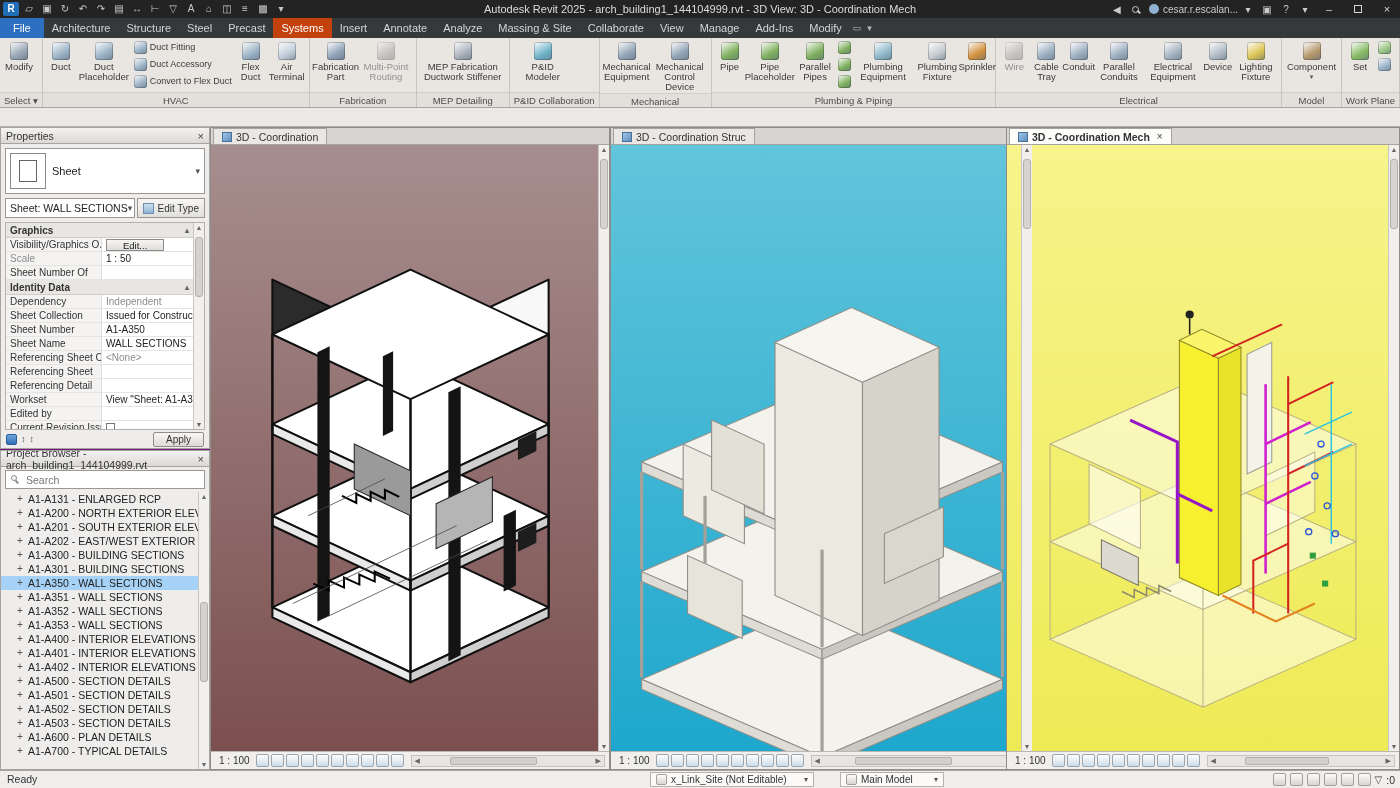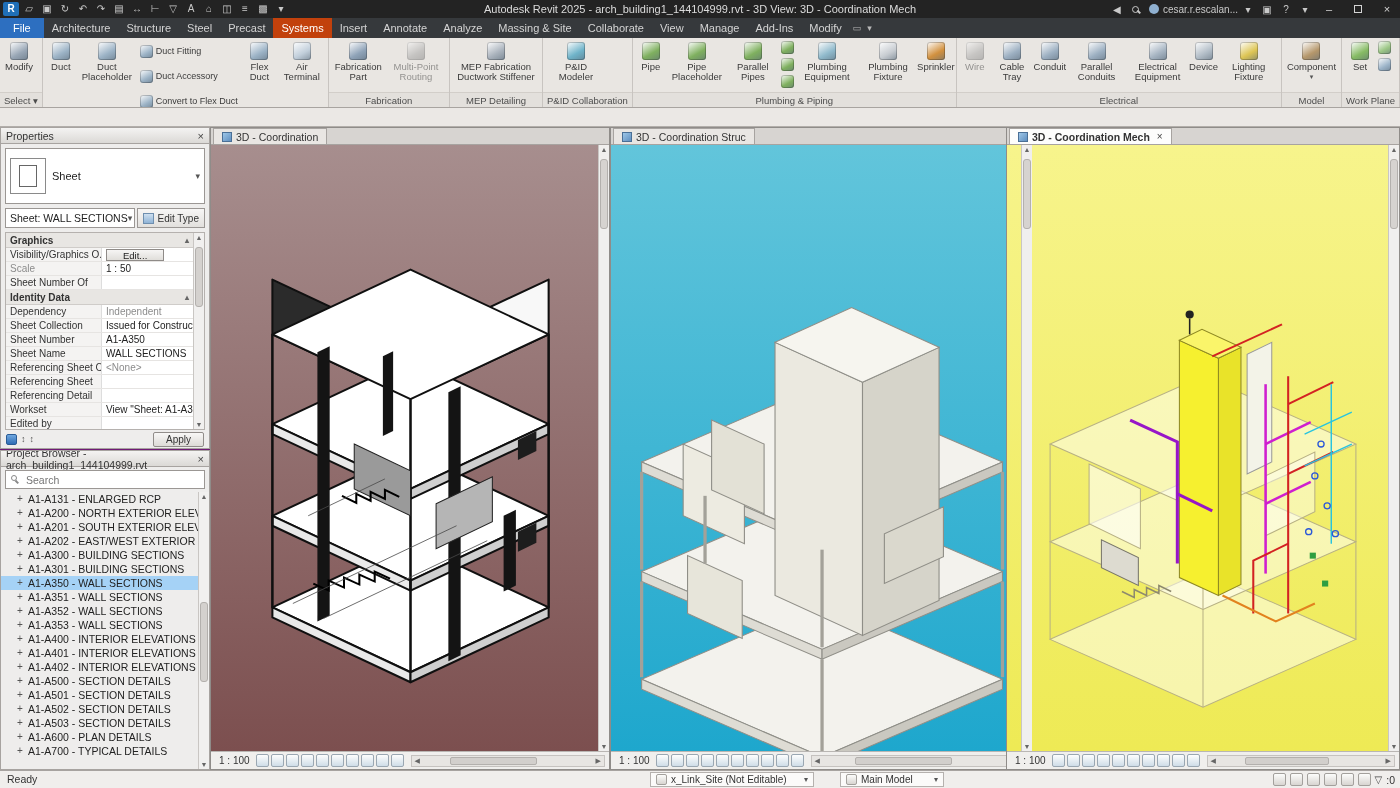--- a/index.html
+++ b/index.html
@@ -38,37 +38,37 @@
   .rname { height:15px; line-height:15px; text-align:center; font-size:9.5px; color:#4c4c4c;
            border-top:1px solid #d2cec9; background:#e3e0dc; padding:0 4px; white-space:nowrap; }
   .rbtn-big { display:flex; flex-direction:column; align-items:center; gap:2px; padding:3px 2px 0;
               min-width:30px; max-width:60px; font-size:9.5px; line-height:10px; text-align:center; color:#3a3a3a; }
   .rbtn-big .rlbl { display:block; max-height:30px; overflow:hidden; }
   .ricon { width:18px; height:18px; border-radius:3px; flex:none;
            background:linear-gradient(150deg,#ffffff 0%, var(--c) 60%, #5a6a78 130%);
            box-shadow:inset 0 0 0 1px rgba(0,0,0,.22); }
   .ricon.sm { width:13px; height:13px; }
   .rcol { display:flex; flex-direction:column; gap:1px; }
-  .rbtn-small { display:flex; align-items:center; gap:3px; font-size:9px; height:16px; padding:12px 2px; color:#3a3a3a; white-space:nowrap; }
+  .rbtn-small { display:flex; align-items:center; gap:3px; font-size:9px; height:16px; padding:0 2px; color:#3a3a3a; white-space:nowrap; }
   .rbtn-tiny { padding:1px 2px; }
   .rarr { font-size:7px; color:#555; line-height:6px; }
   .disabled { filter:grayscale(1); opacity:.5; }
 
   #optionsbar { position:absolute; top:108px; left:0; right:0; height:19px; background:#ebe8e5; border-bottom:1px solid #b2aeaa; }
 
   
   .left { position:absolute; left:0; top:127px; width:210px; bottom:18px; display:flex; flex-direction:column; background:#701a75; }
   .pane { background:#eeedec; border:1px solid #a7a3a0; display:flex; flex-direction:column; overflow:hidden; }
   .props { height:322px; }
   .browser { flex:1; margin-top:1px; }
   .pane-title { height:16px; flex:none; display:flex; align-items:center; justify-content:space-between; padding:0 5px;
                 background:linear-gradient(#f4f3f2,#dbd9d6); border-bottom:1px solid #a7a3a0; font-size:10.5px; color:#333; }
   .pane-x { color:#444; font-size:11px; }
 
-  .type-sel { margin:4px 4px 2px; height:56px; flex:none; background:#fff; border:1px solid #9b9794;
+  .type-sel { margin:4px 4px 2px; height:46px; flex:none; background:#fff; border:1px solid #9b9794;
               display:flex; align-items:center; gap:6px; padding:14px 4px; }
   .type-thumb { width:36px; height:36px; background:#fff; border:1px solid #8a8a8a; position:relative; flex:none; }
   .type-thumb::after { content:""; position:absolute; inset:6px 8px; border:1px solid #666; }
   .type-label { flex:1; font-size:11px; color:#222; }
   .combo-arrow { color:#555; font-size:9px; }
 
   .inst-row { display:flex; margin:2px 4px 4px; gap:2px; height:20px; flex:none; }
   .inst-combo { flex:1; background:#fff; border:1px solid #9b9794; display:flex; align-items:center;
                 justify-content:space-between; padding:0 4px; font-size:10.5px; color:#222; overflow:hidden; white-space:nowrap; }
   .edit-type { display:flex; align-items:center; gap:3px; border:1px solid #9b9794; flex:none;
@@ -274,20 +274,33 @@
         <div class="rname">MEP Detailing</div>
       </div>
       <div class="rpanel">
         <div class="ritems">
           <div class="rbtn-big">
             <span class="ricon" style="--c: #6fb3c9;"></span>
             <span class="rlbl">P&amp;ID Modeler</span>
           </div>
         </div>
         <div class="rname">P&amp;ID Collaboration</div>
+      </div>
+      <div class="rpanel">
+        <div class="ritems">
+          <div class="rbtn-big">
+            <span class="ricon" style="--c: #93a5b8;"></span>
+            <span class="rlbl">Mechanical Equipment</span>
+          </div>
+          <div class="rbtn-big">
+            <span class="ricon" style="--c: #93a5b8;"></span>
+            <span class="rlbl">Mechanical Control Device</span>
+          </div>
+        </div>
+        <div class="rname">Mechanical</div>
       </div>
       <div class="rpanel">
         <div class="ritems">
           <div class="rbtn-big">
             <span class="ricon" style="--c: #7fb05f;"></span>
             <span class="rlbl">Pipe</span>
           </div>
           <div class="rbtn-big">
             <span class="ricon" style="--c: #7fb05f;"></span>
             <span class="rlbl">Pipe Placeholder</span>

